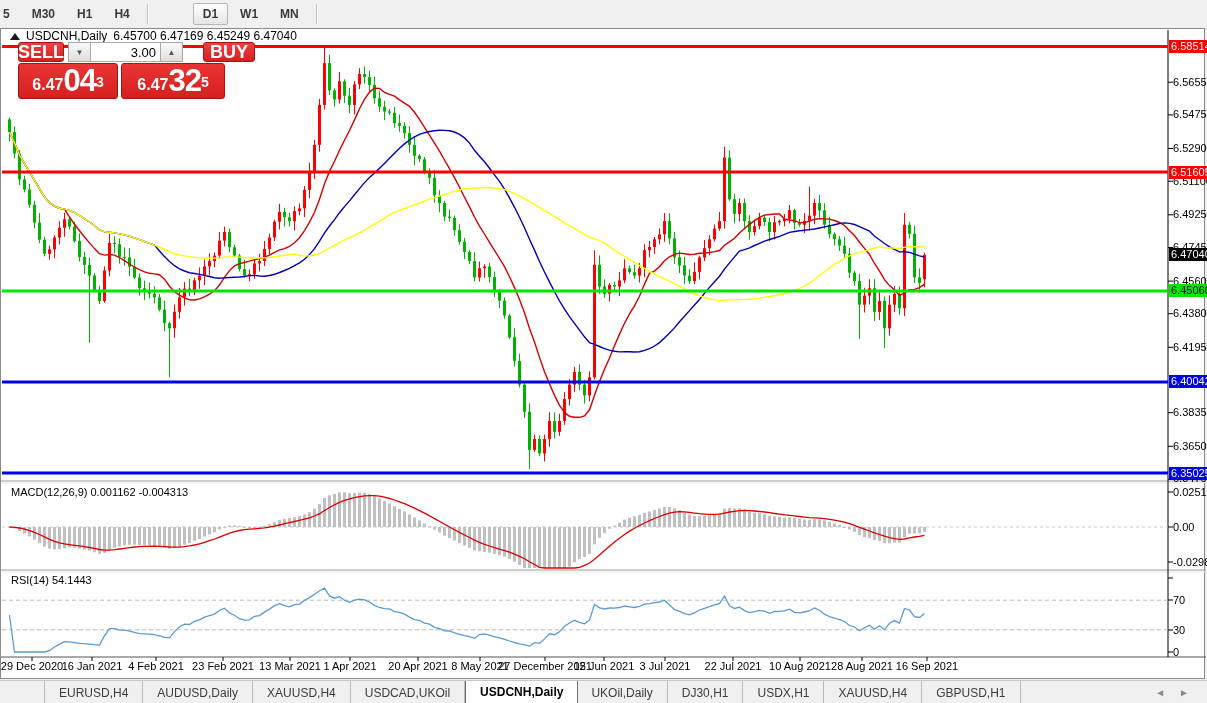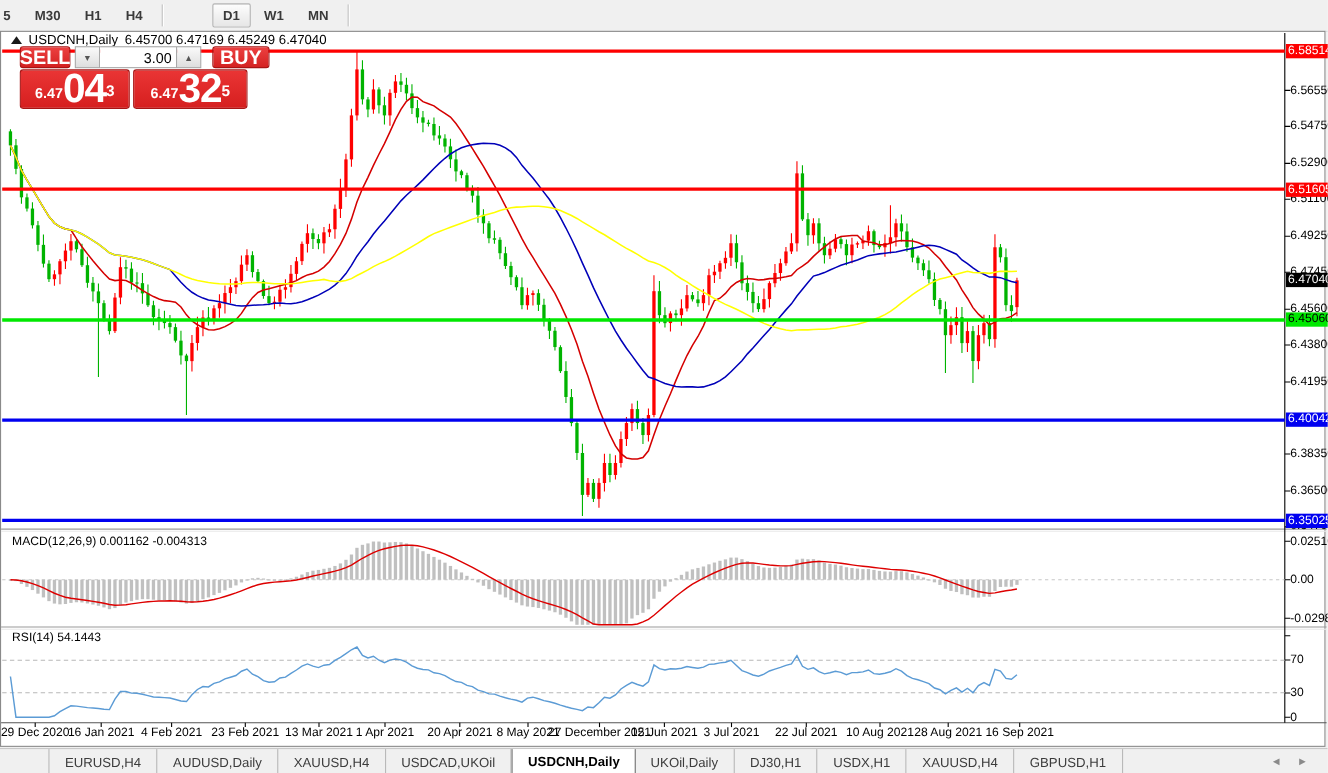--- a/index.html
+++ b/index.html
@@ -19,33 +19,33 @@
   #plot-svg{position:absolute;left:0;top:28px;}
   
   #chart-title{position:absolute;left:10px;top:29px;height:14px;font-size:12px;color:#000;display:flex;align-items:center;gap:6px;white-space:nowrap;}
   #collapse-tri{width:0;height:0;border-left:5px solid transparent;border-right:5px solid transparent;border-bottom:7px solid #1a1a1a;display:inline-block;}
   
   #trade{position:absolute;left:18px;top:42px;}
   .trow1{display:flex;height:20px;}
   .tr-btn{background:linear-gradient(#ec4040,#d42222);color:#fff;font-size:18px;font-weight:700;
           border:1px solid #a81414;border-radius:3px;display:flex;align-items:center;justify-content:center;cursor:pointer;}
   #sell-btn{width:44px;}
-  #buy-btn{width:50px;margin-left:10px;}
+  #buy-btn{width:50px;margin-left:20px;}
   .spin{display:flex;margin-left:4px;margin-right:0;}
   .spin-btn{width:21px;background:linear-gradient(#fafafa,#dedede);border:1px solid #a9a9a9;color:#555;
             font-size:8px;display:flex;align-items:center;justify-content:center;cursor:pointer;}
   #vol-field{width:63px;border:1px solid #a9a9a9;border-left:none;border-right:none;background:#fff;
              font-size:13px;color:#000;text-align:right;padding-right:4px;outline:none;font-family:inherit;}
   .trow2{display:flex;margin-top:1px;}
   .price-panel{height:36px;background:linear-gradient(#ea3535,#d61f1f);border:1px solid #a81414;border-radius:3px;
                color:#fff;display:flex;align-items:flex-end;justify-content:center;padding:0 2px;box-sizing:border-box;cursor:pointer;}
   #bid-panel{width:100px;}
   #ask-panel{width:104px;margin-left:3px;}
-  .pp-small{font-size:13px;font-weight:700;line-height:26px;}
-  .pp-big{font-size:37px;font-weight:700;line-height:34px;letter-spacing:-1px;}
+  .pp-small{font-size:16px;font-weight:700;line-height:26px;}
+  .pp-big{font-size:31px;font-weight:700;line-height:34px;letter-spacing:-1px;}
   .pp-sup{font-size:14px;font-weight:700;line-height:30px;align-self:flex-start;margin-top:3px;}
   
   .pane-label{position:absolute;left:11px;font-size:11px;color:#000;white-space:nowrap;}
   
   .ax-lbl{position:absolute;left:1173px;font-size:11px;color:#000;height:12px;line-height:12px;white-space:nowrap;}
   .ax-badge{position:absolute;left:1169px;font-size:11px;height:13px;line-height:13px;padding:0 2px;white-space:nowrap;z-index:3;}
   
   .date-lbl{position:absolute;top:660px;font-size:11px;color:#000;transform:translateX(-50%);white-space:nowrap;}
   
   #tabbar{position:absolute;left:0;top:680px;width:1207px;height:23px;background:#f0f0f0;border-top:1px solid #c8c8c8;

